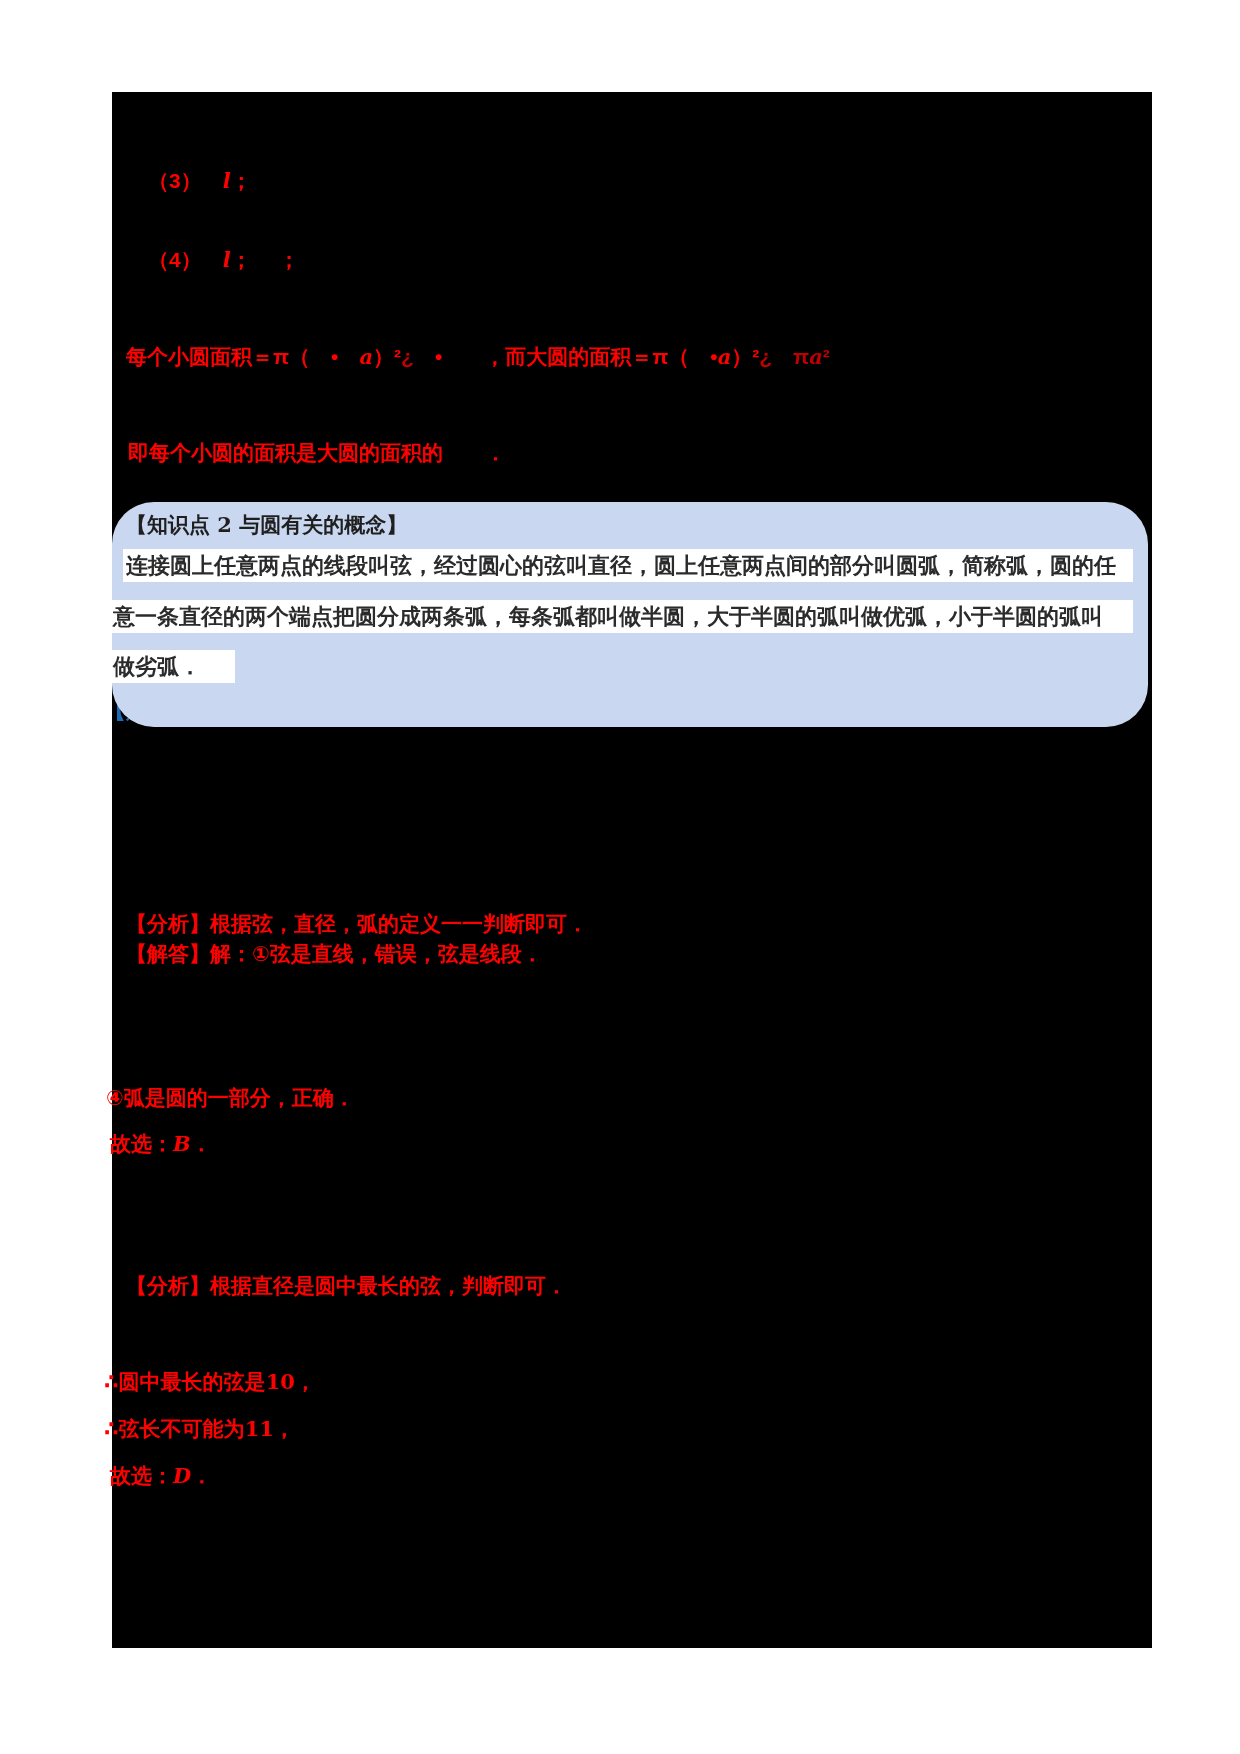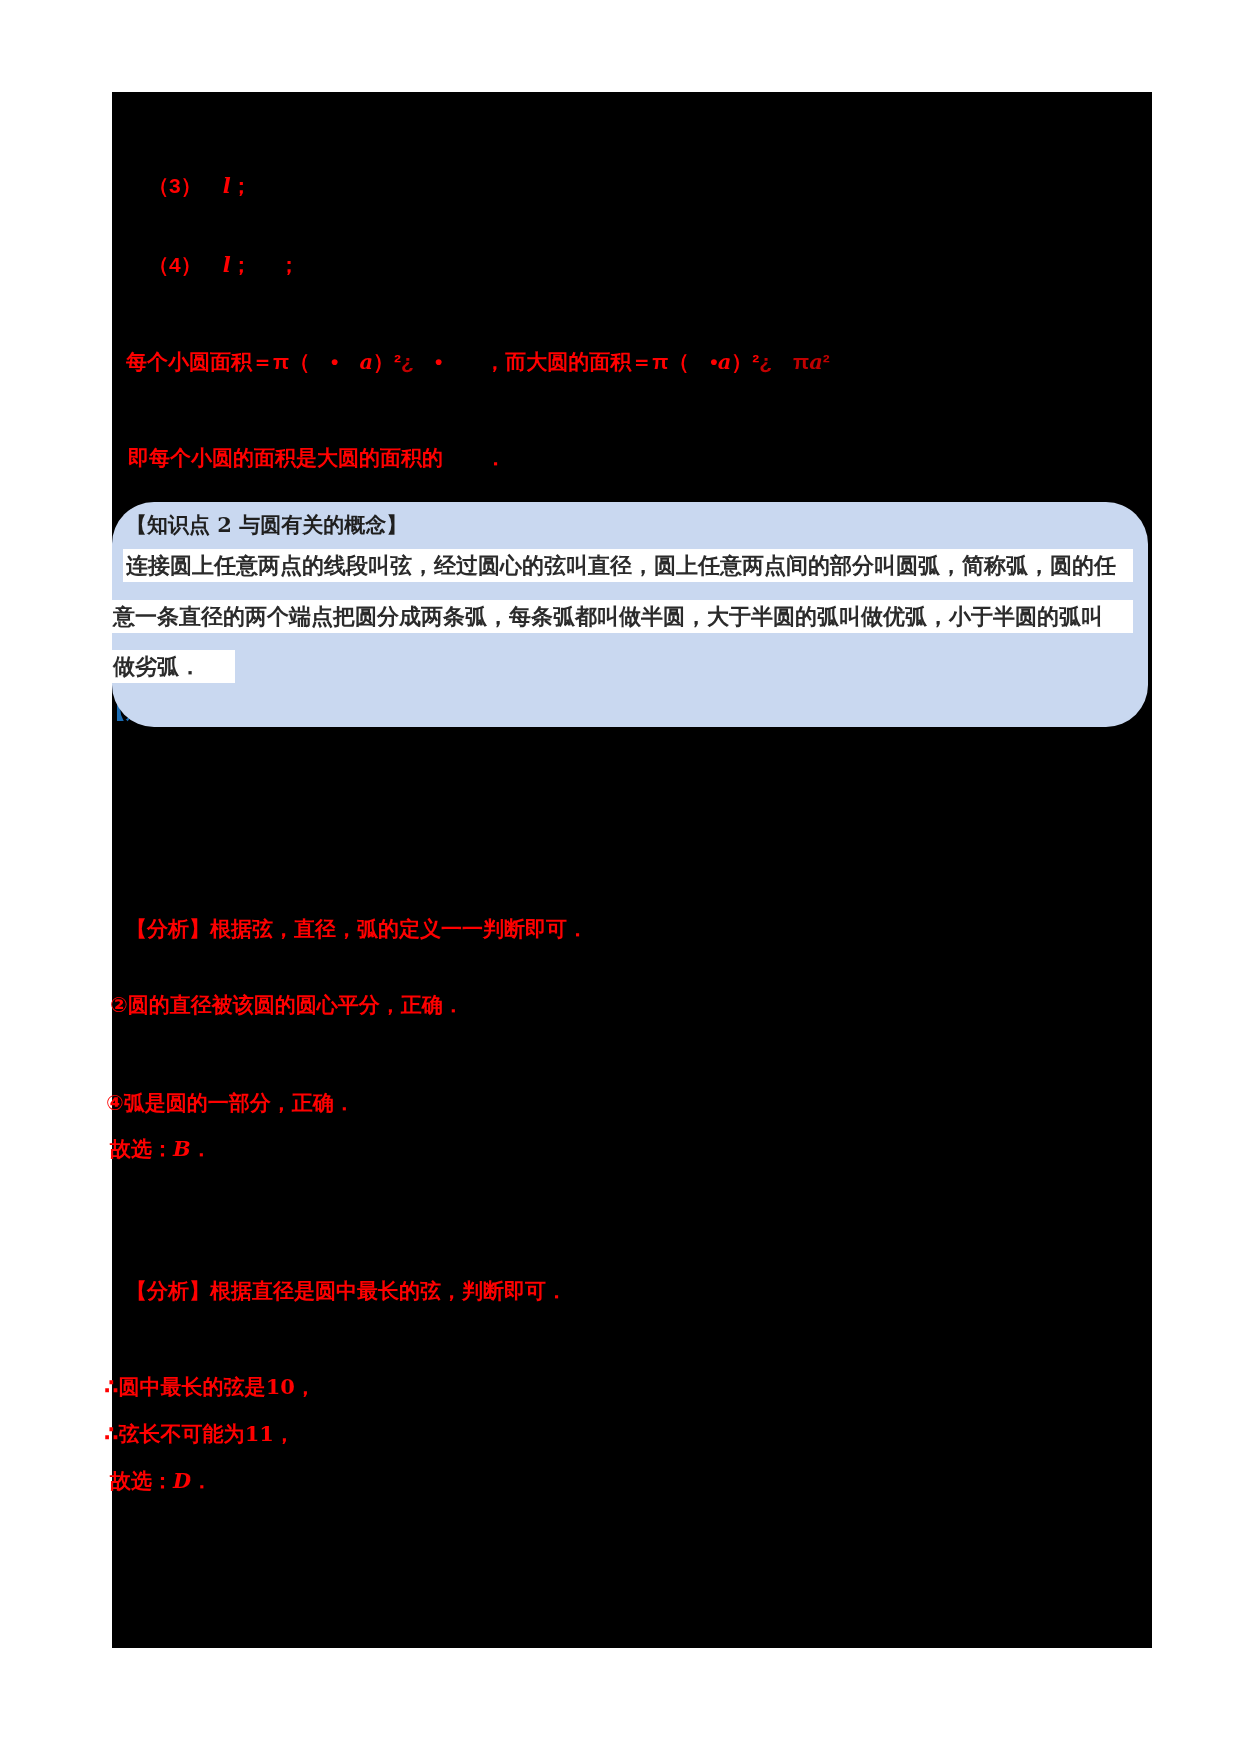--- a/index.html
+++ b/index.html
@@ -1,19 +1,19 @@
 <!DOCTYPE html>
 <html><head>
 <meta charset="utf-8">
 <style>
   html,body{margin:0;padding:0;background:#ffffff;}
   .canvas{position:relative;width:1240px;height:1754px;background:#ffffff;overflow:hidden;
           font-family:"Liberation Sans","DejaVu Sans",sans-serif;}
   .page{position:absolute;left:112px;top:92px;width:1040px;height:1556px;background:#000000;}
-  .line{position:absolute;font-weight:bold;font-size:21px;line-height:36px;white-space:pre;z-index:3;}
+  .line{position:absolute;font-weight:bold;font-size:21px;line-height:26px;white-space:pre;z-index:3;}
   
   .sg-r  {color:#ff0000;}
   .sg-rv {color:#ff0000;font-family:"DejaVu Serif","Liberation Serif",serif;font-style:italic;font-weight:600;}
   .sg-rn {color:#ff0000;font-family:"DejaVu Serif","Liberation Serif",serif;font-weight:600;}
   .sg-dk {color:#c00000;}
   .sg-dkv{color:#c00000;font-family:"DejaVu Serif","Liberation Serif",serif;font-style:italic;font-weight:600;}
   .sg-k  {color:#1f1f1f;}
   .sg-kn {color:#1f1f1f;font-family:"DejaVu Serif","Liberation Serif",serif;}
   .sg-h  {color:#1b6cb4;}
   .sg-hn {color:#1b6cb4;font-family:"DejaVu Serif","Liberation Serif",serif;}
@@ -47,21 +47,21 @@
   <div class="kbox">
     <div class="kbox-title"><span class="sg-k">【知识点</span><span class="sg-kn"> 2 </span><span class="sg-k">与圆有关的概念】</span></div>
     <div class="hl-line hl2">意一条直径的两个端点把圆分成两条弧，每条弧都叫做半圆，大于半圆的弧叫做优弧，小于半圆的弧叫</div>
     <div class="hl-line hl1">连接圆上任意两点的线段叫弦，经过圆心的弦叫直径，圆上任意两点间的部分叫圆弧，简称弧，圆的任</div>
     <div class="hl-line hl3">做劣弧．</div>
   </div>
 
   <div class="section-heading"><span class="sg-h">【题型</span><span class="sg-hn"> 2 </span><span class="sg-h">圆的有关概念】</span></div>
 
   <div class="line sg-r" style="left:126px;top:892px;margin-top:19px;">【分析】根据弦，直径，弧的定义一一判断即可．</div>
-  <div class="line sg-r" style="left:110px;top:987px;">②圆的直径被该圆的圆心平分，正确．</div>
+  <div class="line sg-r" style="left:126px;top:941px;">【解答】解：①弦是直线，错误，弦是线段．</div>
   <div class="line sg-r" style="left:106px;top:1085px;">④弧是圆的一部分，正确．</div>
   <div class="line" style="left:110px;top:1131px;"><span class="sg-r">故选：</span><span class="sg-rv">B</span><span class="sg-r">．</span></div>
 
   <div class="line sg-r" style="left:126px;top:1273px;">【分析】根据直径是圆中最长的弦，判断即可．</div>
   <div class="line" style="left:104px;top:1369px;"><span class="sg-r">∴圆中最长的弦是</span><span class="sg-rn">10</span><span class="sg-r">，</span></div>
   <div class="line" style="left:104px;top:1416px;"><span class="sg-r">∴弦长不可能为</span><span class="sg-rn">11</span><span class="sg-r">，</span></div>
   <div class="line" style="left:110px;top:1463px;"><span class="sg-r">故选：</span><span class="sg-rv">D</span><span class="sg-r">．</span></div>
 </div>
 
 </body></html>

